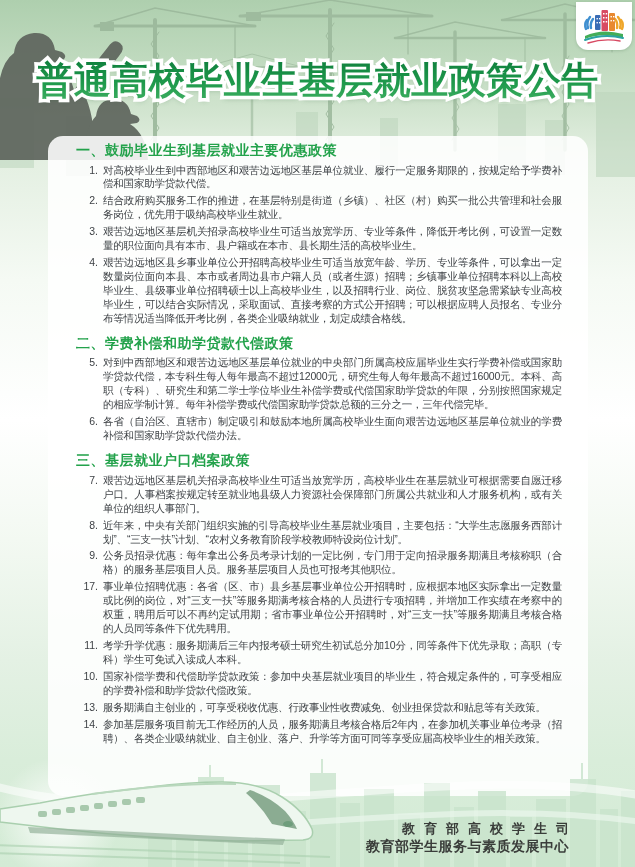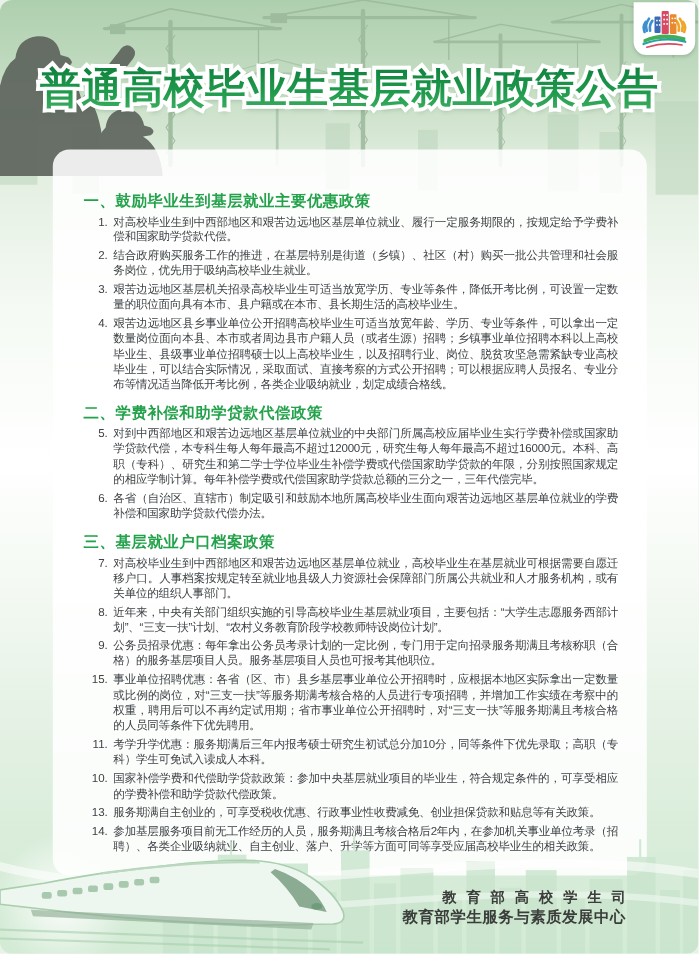--- a/index.html
+++ b/index.html
@@ -1,46 +1,46 @@
 <!DOCTYPE html>
 <html><head>
 <meta charset="utf-8">
 <style>
   html,body{margin:0;padding:0;}
   body{font-family:"Liberation Sans","DejaVu Sans",sans-serif;background:#e8f2e8;}
   .poster{position:relative;width:635px;height:867px;overflow:hidden;
     background:linear-gradient(180deg,#aecfae 0px,#bed9bd 55px,#cfe3cd 105px,#e3efe1 155px,
-      #f5faf4 280px,#ffffff 420px,#f3f9f2 540px,#e4f1e4 660px,#d9edda 760px,#d3ebd5 867px);border-radius:11px;}
+      #f5faf4 280px,#ffffff 420px,#f3f9f2 540px,#e4f1e4 660px,#d9edda 760px,#d3ebd5 867px);}
   
   .header-art{position:absolute;top:0;left:0;width:635px;height:210px;pointer-events:none;}
   .bottom-art{position:absolute;bottom:0;left:0;width:635px;height:140px;pointer-events:none;}
   
   .logo-badge{position:absolute;top:2px;right:3px;width:56px;height:48px;background:#ffffff;
     border-radius:0 0 12px 12px;box-shadow:0 1px 3px rgba(70,110,80,.25);
     display:flex;align-items:center;justify-content:center;}
   
   .title-wrap{position:absolute;top:56px;left:0;width:635px;height:56px;text-align:center;}
   .title-layer{position:absolute;left:0;right:0;top:0;margin:0;
     font-size:37px;font-weight:bold;letter-spacing:0.5px;white-space:nowrap;}
   .title-stroke{color:#ffffff;-webkit-text-stroke:7px #ffffff;
     text-shadow:0 3px 5px rgba(50,100,60,.35);}
   .title-fill{color:#1d9549;background:linear-gradient(180deg,#0d7c3b 0%,#1f9a4c 55%,#46b467 100%);
     -webkit-background-clip:text;background-clip:text;-webkit-text-fill-color:transparent;}
   
   .card{position:absolute;left:48px;top:136px;width:540px;height:660px;
     background:rgba(255,255,255,.87);border-radius:15px;box-sizing:border-box;
-    padding:38px 26px 14px 28px;overflow:hidden;}
+    padding:6px 26px 14px 28px;overflow:hidden;}
   .sec-heading{color:#23a24b;font-size:14px;font-weight:bold;letter-spacing:0.5px;
     margin:9px 0 4px 0;line-height:1.25;}
   .sec-heading.first{margin-top:0;}
   .item{display:flex;margin:0 0 3px 0;color:#3e4246;font-size:10.5px;line-height:1.33;}
   .item .num{flex:0 0 22px;text-align:right;margin-right:5px;}
   .item .txt{flex:1;text-align:justify;letter-spacing:-0.2px;}
   
-  .footer{position:absolute;right:66px;bottom:24px;text-align:right;color:#3a3d3a;}
+  .footer{position:absolute;right:66px;bottom:11px;text-align:right;color:#3a3d3a;}
   .footer .line1{font-size:13px;font-weight:bold;letter-spacing:9px;margin-right:-9px;line-height:1.35;}
   .footer .line2{font-size:14px;font-weight:bold;letter-spacing:0.5px;line-height:1.35;}
 </style>
 </head>
 <body>
 
 <div class="poster">
 
   <svg class="header-art" viewBox="0 0 635 210" xmlns="http://www.w3.org/2000/svg">
 
@@ -172,34 +172,34 @@
       <span class="txt">对到中西部地区和艰苦边远地区基层单位就业的中央部门所属高校应届毕业生实行学费补偿或国家助学贷款代偿，本专科生每人每年最高不超过12000元，研究生每人每年最高不超过16000元。本科、高职（专科）、研究生和第二学士学位毕业生补偿学费或代偿国家助学贷款的年限，分别按照国家规定的相应学制计算。每年补偿学费或代偿国家助学贷款总额的三分之一，三年代偿完毕。</span>
     </div>
     <div class="item">
       <span class="num">6.</span>
       <span class="txt">各省（自治区、直辖市）制定吸引和鼓励本地所属高校毕业生面向艰苦边远地区基层单位就业的学费补偿和国家助学贷款代偿办法。</span>
     </div>
 
     <div class="sec-heading">三、基层就业户口档案政策</div>
     <div class="item">
       <span class="num">7.</span>
-      <span class="txt">对高校毕业生到中西部地区和艰苦边远地区基层单位就业，高校毕业生在基层就业可根据需要自愿迁移户口。人事档案按规定转至就业地县级人力资源社会保障部门所属公共就业和人才服务机构，或有关单位的组织人事部门。</span>
+      <span class="txt">艰苦边远地区基层机关招录高校毕业生可适当放宽学历，高校毕业生在基层就业可根据需要自愿迁移户口。人事档案按规定转至就业地县级人力资源社会保障部门所属公共就业和人才服务机构，或有关单位的组织人事部门。</span>
     </div>
 
     <div class="item">
       <span class="num">8.</span>
       <span class="txt">近年来，中央有关部门组织实施的引导高校毕业生基层就业项目，主要包括：“大学生志愿服务西部计划”、“三支一扶”计划、“农村义务教育阶段学校教师特设岗位计划”。</span>
     </div>
 
     <div class="item">
       <span class="num">9.</span>
       <span class="txt">公务员招录优惠：每年拿出公务员考录计划的一定比例，专门用于定向招录服务期满且考核称职（合格）的服务基层项目人员。服务基层项目人员也可报考其他职位。</span>
     </div>
     <div class="item">
-      <span class="num">15.</span>
+      <span class="num">17.</span>
       <span class="txt">事业单位招聘优惠：各省（区、市）县乡基层事业单位公开招聘时，应根据本地区实际拿出一定数量或比例的岗位，对“三支一扶”等服务期满考核合格的人员进行专项招聘，并增加工作实绩在考察中的权重，聘用后可以不再约定试用期；省市事业单位公开招聘时，对“三支一扶”等服务期满且考核合格的人员同等条件下优先聘用。</span>
     </div>
     <div class="item">
       <span class="num">11.</span>
       <span class="txt">考学升学优惠：服务期满后三年内报考硕士研究生初试总分加10分，同等条件下优先录取；高职（专科）学生可免试入读成人本科。</span>
     </div>
     <div class="item">
       <span class="num">10.</span>
       <span class="txt">国家补偿学费和代偿助学贷款政策：参加中央基层就业项目的毕业生，符合规定条件的，可享受相应的学费补偿和助学贷款代偿政策。</span>
     </div>

